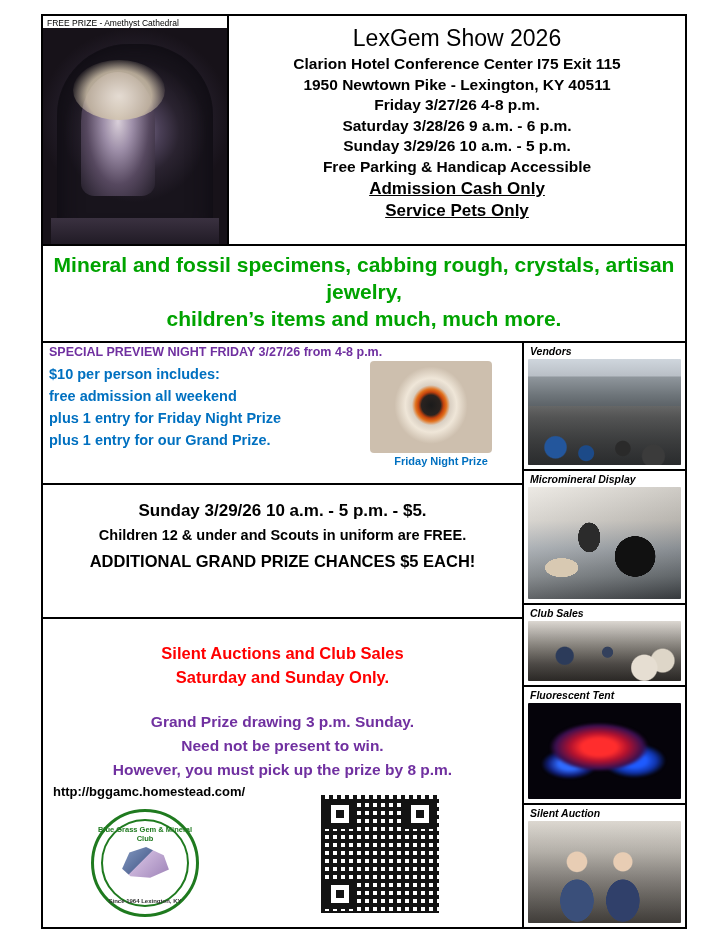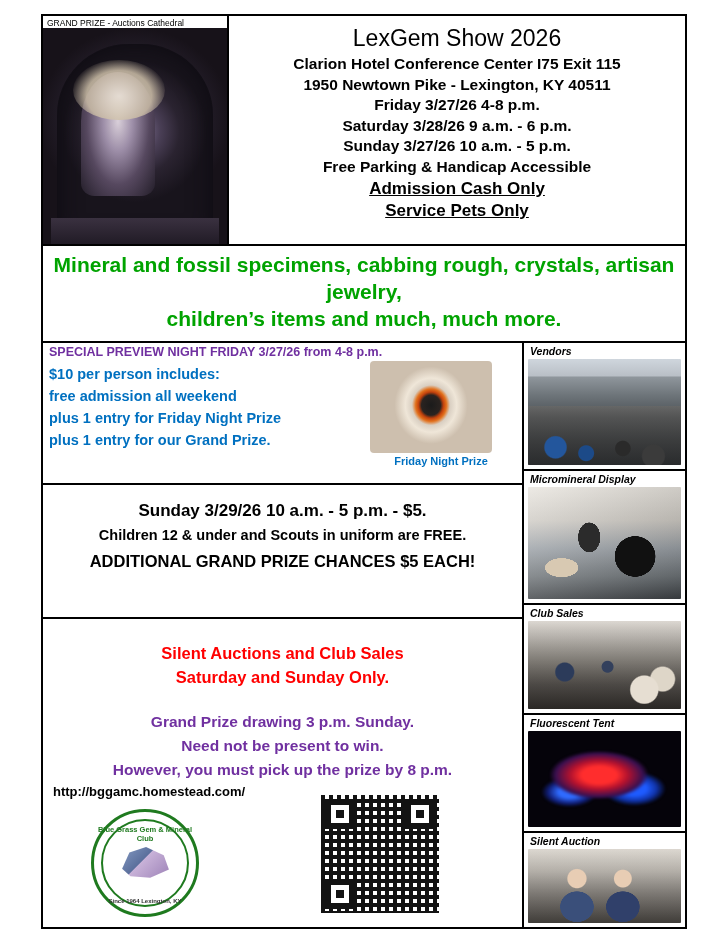--- a/index.html
+++ b/index.html
@@ -442,36 +442,36 @@
 </style>
 </head>
 <body>
 
 <div class="page">
   <div class="flyer">
 
     <div class="header-row">
 
       <div class="geode-cell">
-        <div class="geode-caption">GRAND PRIZE - Auctions Cathedral</div>
+        <div class="geode-caption">FREE PRIZE - Amethyst Cathedral</div>
         <div class="geode-photo">
           <div class="geode-shape"></div>
           <div class="geode-cavity"></div>
           <div class="geode-rim"></div>
           <div class="geode-base"></div>
         </div>
       </div>
 
       <div class="header-text">
         <div class="show-title">LexGem Show 2026</div>
         <div class="hline">Clarion Hotel Conference Center I75 Exit 115</div>
         <div class="hline">1950 Newtown Pike - Lexington, KY 40511</div>
         <div class="hline">Friday 3/27/26 4-8 p.m.</div>
         <div class="hline">Saturday 3/28/26 9 a.m. - 6 p.m.</div>
-        <div class="hline">Sunday 3/27/26 10 a.m. - 5 p.m.</div>
+        <div class="hline">Sunday 3/29/26 10 a.m. - 5 p.m.</div>
         <div class="hline">Free Parking &amp; Handicap Accessible</div>
         <div class="hline u">Admission Cash Only</div>
         <div class="hline u">Service Pets Only</div>
       </div>
     </div>
 
     <div class="green-band">
       <div>Mineral and fossil specimens, cabbing rough, crystals, artisan jewelry,</div>
       <div>children’s items and much, much more.</div>
     </div>
@@ -537,21 +537,21 @@
         <div class="photo-card" style="height:128px;">
           <div class="photo-label">Vendors</div>
           <div class="photo-img img-vendors"></div>
         </div>
 
         <div class="photo-card" style="height:134px;">
           <div class="photo-label">Micromineral Display</div>
           <div class="photo-img img-micro"></div>
         </div>
 
-        <div class="photo-card" style="height:110px;">
+        <div class="photo-card" style="height:82px;">
           <div class="photo-label">Club Sales</div>
           <div class="photo-img img-club"></div>
         </div>
 
         <div class="photo-card" style="height:118px;">
           <div class="photo-label">Fluorescent Tent</div>
           <div class="photo-img img-fluor"></div>
         </div>
 
         <div class="photo-card" style="flex:1;">

